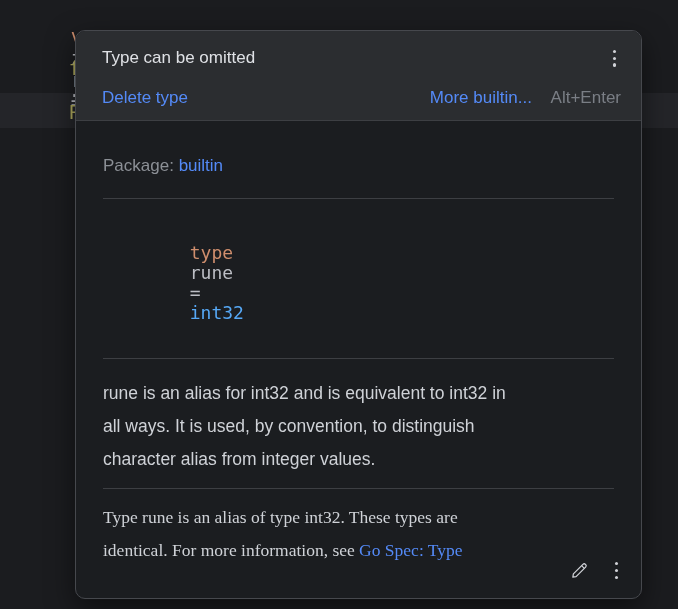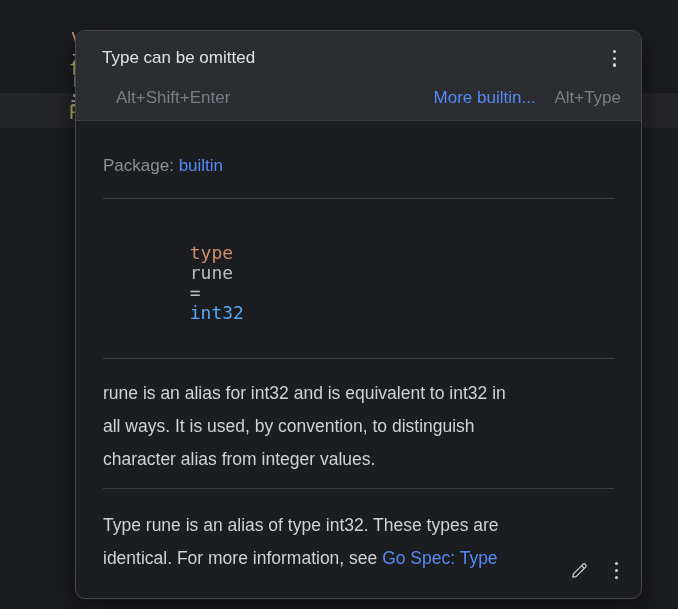--- a/index.html
+++ b/index.html
@@ -47,21 +47,21 @@
 
   .pkg-row { margin-top: 33px; font-size: 17px; line-height: 23px; }
   .pkg-label { color: #8c9096; text-align: center; }
   .doc-link { color: #548af7; text-decoration: none; cursor: pointer; }
   .div1 { margin-top: 21px; }
   .signature { margin-top: 24px; font-family: "DejaVu Sans Mono", monospace; font-size: 18px; line-height: 20px; white-space: pre; }
   .div2 { margin-top: 15px; }
   .doc-text { color: #cfd2d7; font-size: 17.5px; line-height: 33px; }
   .para1 { margin-top: 18px; }
   .div3 { margin-top: 12px; }
-  .para2 { margin-top: 20px; }
+  .para2 { margin-top: 12px; font-family: Liberation Serif, serif; }
 
   .popup-footer {
     position: absolute; right: 16px; bottom: 13px;
     display: flex; align-items: center; gap: 10px;
   }
   .icon-btn { background: none; border: none; cursor: pointer; padding: 4px 8px; border-radius: 4px; display: flex; align-items: center; }
 </style>
 </head>
 <body>
 
@@ -90,24 +90,24 @@
         <span class="popup-title">Type can be omitted</span>
         <button class="kebab-btn">
           <span class="kebab">
               <i></i>
               <i></i>
               <i></i>
             </span>
         </button>
       </div>
       <div class="actions-row">
-        <span class="shortcut">Alt+Shift+Enter</span>
+        <a class="action-link">Delete type</a>
         <span class="more-group">
           <a class="action-link">More builtin...</a>
-          <span class="shortcut">Alt+Type</span>
+          <span class="shortcut">Alt+Enter</span>
         </span>
       </div>
     </div>
 
     <div class="popup-body">
 
       <div class="pkg-row">
         <span class="pkg-label">Package:</span>
         <span> </span>
         <a class="doc-link">builtin</a>

